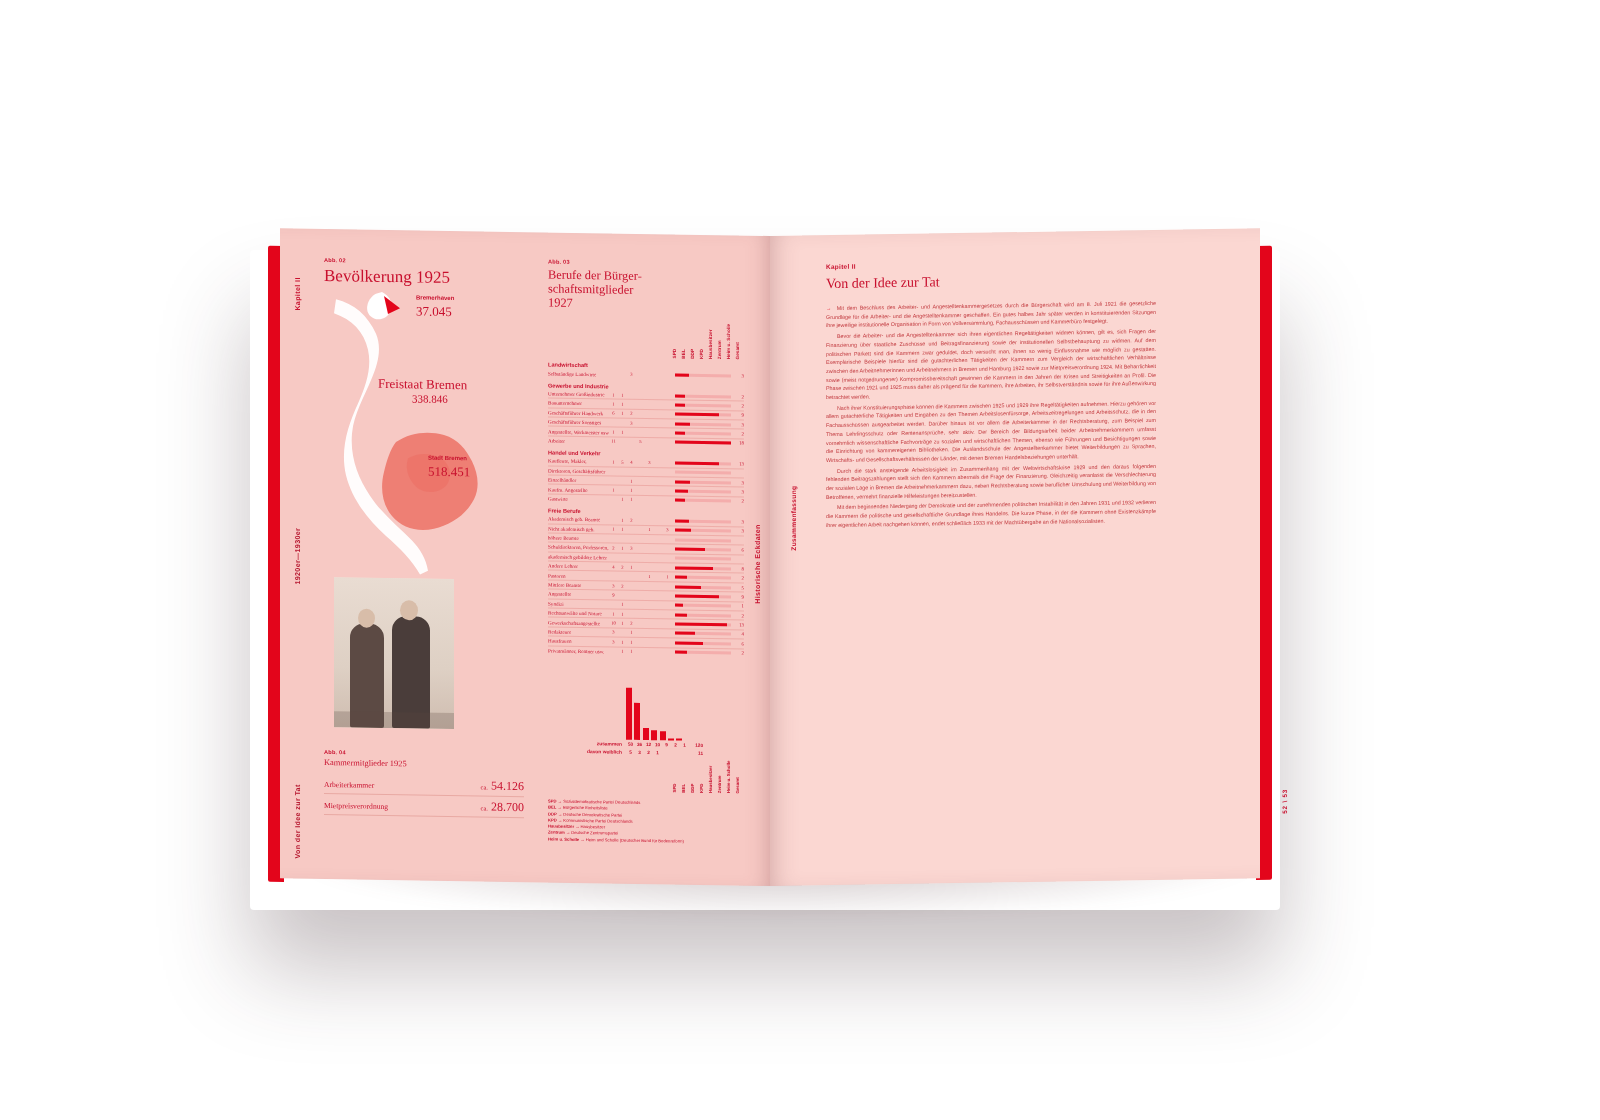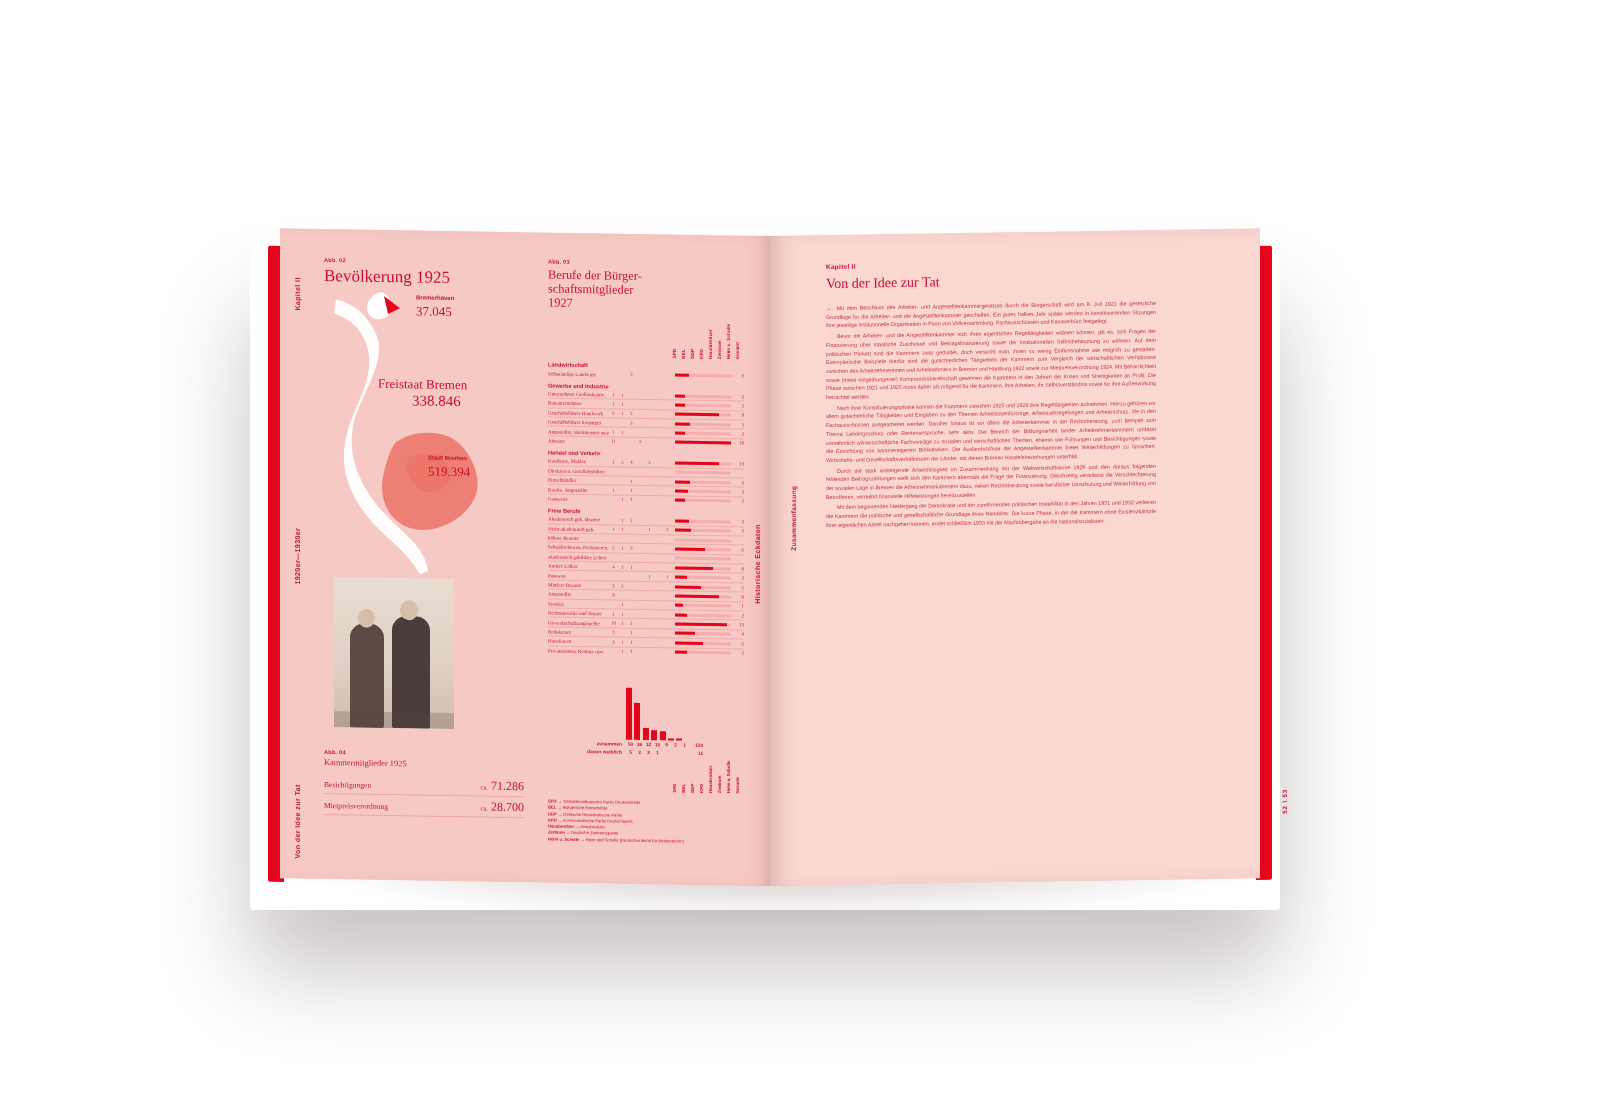--- a/index.html
+++ b/index.html
@@ -68,21 +68,21 @@
   .abb{font-size:5.6px;font-weight:700;color:#c8102e;letter-spacing:.04em;margin-bottom:3px;}
   .ttl-serif{font-family:"Liberation Serif",serif;color:#c8102e;}
   .lp-title{font-size:17px;line-height:1.12;}
 
   
   .mapbox{position:absolute;left:44px;top:52px;width:210px;height:300px;}
   .map-svg{position:absolute;left:0;top:0;}
   .lbl{position:absolute;font-family:"Liberation Serif",serif;color:#c8102e;}
   .lbl .s{font-size:6px;font-family:"Liberation Sans",sans-serif;font-weight:700;display:block;margin-bottom:1px;}
   .lbl .n{font-size:13px;}
-  .lbl.big .n{font-size:15px;}
+  .lbl.big .n{font-size:11px;}
 
   
   .photo{
     position:absolute;left:54px;top:348px;width:120px;height:150px;
     background:linear-gradient(180deg,#efe0d6,#e5d2c6);
     overflow:hidden;
   }
   .ph-fig{position:absolute;bottom:0;}
   .ph-w{left:16px;width:34px;height:104px;background:#5c4a44;border-radius:14px 14px 2px 2px;}
   .ph-m{left:58px;width:38px;height:112px;background:#4a3d3a;border-radius:14px 14px 2px 2px;}
@@ -175,39 +175,39 @@
           <div class="lbl" style="left:92px;top:12px;">
             <span class="s">Bremerhaven</span>
             <span class="n">37.045</span>
           </div>
           <div class="lbl big" style="left:54px;top:94px;">
             <span class="n" style="display:block;font-size:13px;">Freistaat Bremen</span>
             <span class="n" style="display:block;margin-left:34px;">338.846</span>
           </div>
           <div class="lbl" style="left:104px;top:172px;">
             <span class="s">Stadt Bremen</span>
-            <span class="n">519.394</span>
+            <span class="n">518.451</span>
           </div>
         </div>
 
         <div class="photo">
           <div style="position:absolute;inset:0;background:linear-gradient(180deg,#e9dcd2 0%,#ded0c4 60%,#cfbdb0 100%);"></div>
           <div class="ph-fig ph-w"></div>
           <div class="ph-head" style="left:24px;bottom:100px;width:17px;height:19px;"></div>
           <div class="ph-fig ph-m"></div>
           <div class="ph-head" style="left:66px;bottom:108px;width:18px;height:20px;"></div>
           <div style="position:absolute;left:0;bottom:0;width:100%;height:16px;background:rgba(90,70,62,.25);"></div>
         </div>
 
         <div class="lp-bottom">
           <div class="abb">Abb. 04</div>
           <div class="ttl-serif" style="font-size:8.4px;margin-bottom:6px;">Kammermitglieder 1925</div>
           <div class="kv">
-            <span class="k">Besichtigungen</span>
-            <span class="v"><small>ca.</small> <span>71.286</span></span>
+            <span class="k">Arbeiterkammer</span>
+            <span class="v"><small>ca.</small> <span>54.126</span></span>
           </div>
           <div class="kv">
             <span class="k">Mietpreisverordnung</span>
             <span class="v"><small>ca.</small> <span>28.700</span></span>
           </div>
         </div>
 
         <div class="tcol">
           <div class="abb">Abb. 03</div>
           <div class="ttl-serif t-title" id="t3title">

